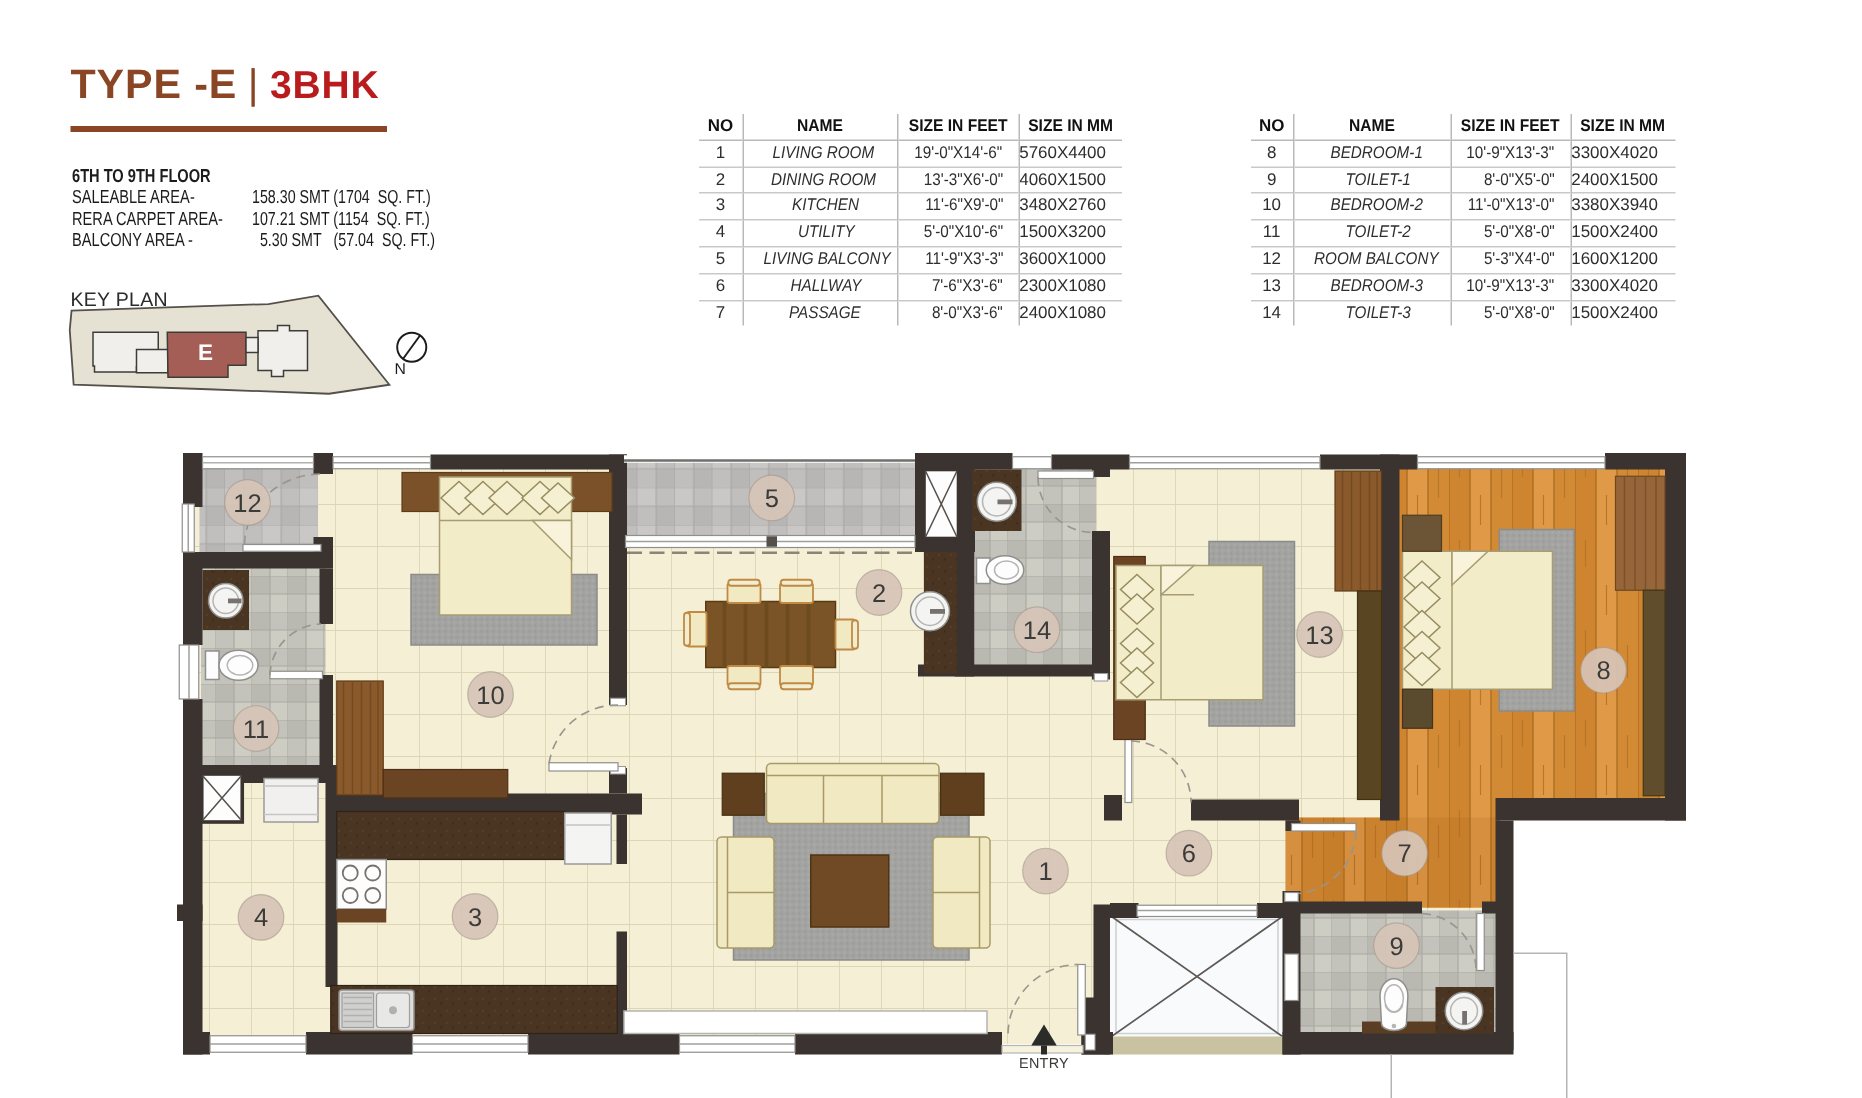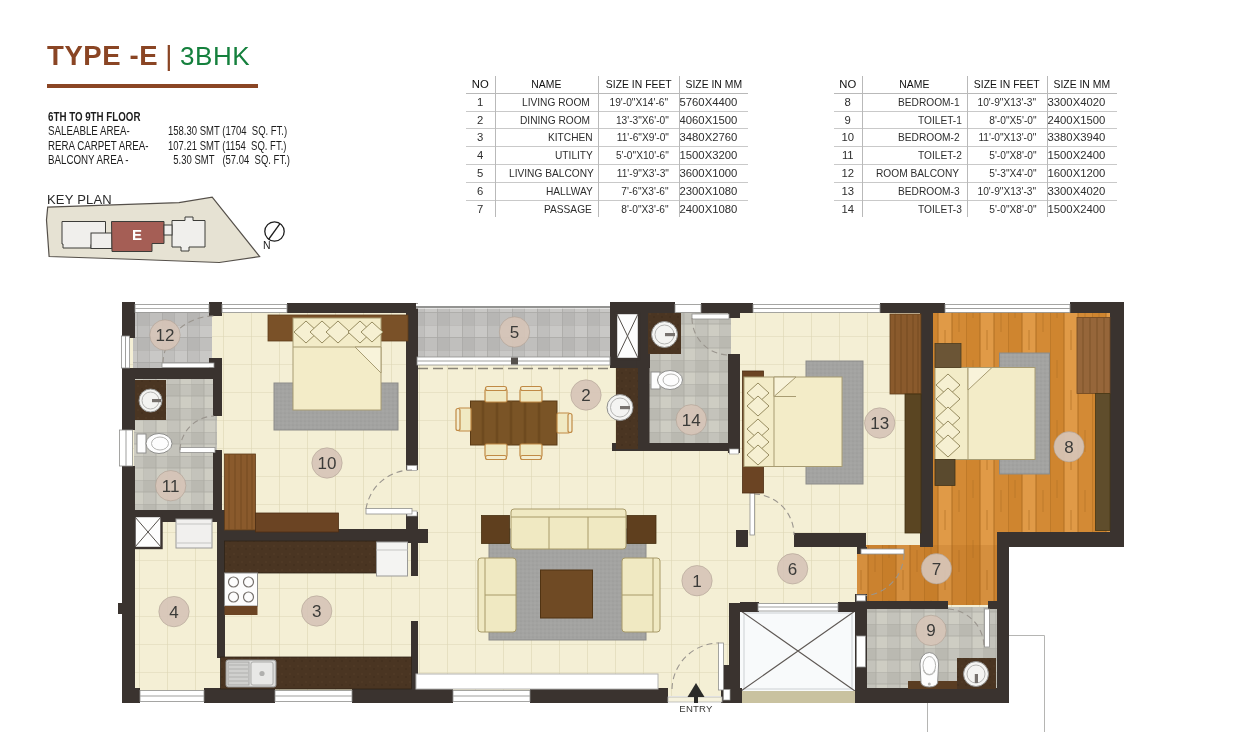--- a/index.html
+++ b/index.html
@@ -1,33 +1,33 @@
 <!DOCTYPE html>
 <html><head>
 <meta charset="utf-8">
 <style>
   html,body{margin:0;padding:0;background:#ffffff;}
   body{width:1241px;height:732px;position:relative;overflow:hidden;
        font-family:"Liberation Sans",sans-serif;}
   .abs{position:absolute;}
   .hdr-title{left:47px;top:42px;font-weight:bold;font-size:27.5px;letter-spacing:0.6px;color:#8a4524;line-height:27px;white-space:nowrap;}
-  .hdr-title .bhk{font-weight:normal;color:#15803d;font-size:26px;}
+  .hdr-title .bhk{font-weight:bold;color:#b91c1c;font-size:26px;}
   .hdr-rule{left:47px;top:84px;width:211px;height:3.5px;background:#8a4524;}
   .info{left:48px;top:110px;font-size:12.5px;color:#1c1c1c;line-height:14.3px;white-space:pre;}
   .info b{font-weight:bold;}
   .keyplan-label{left:47px;top:192px;font-size:13px;color:#2a2a2a;letter-spacing:0.2px;}
   table.sz{position:absolute;border-collapse:collapse;table-layout:fixed;font-size:11.3px;color:#2e2e2e;}
-  table.sz th{font-weight:normal;color:#111;font-size:11.3px;padding:0;}
+  table.sz th{font-weight:bold;color:#111;font-size:11.3px;padding:0;}
   table.sz td{padding:0;}
   table.sz td,table.sz th{border-right:1px solid #b9b9b9;height:16.8px;line-height:16.8px;overflow:hidden;white-space:nowrap;}
   table.sz td:last-child,table.sz th:last-child{border-right:none;}
   table.sz tr{border-bottom:1px solid #c9c9c9;}
   table.sz tr:last-child{border-bottom:none;}
   table.sz .no{text-align:center;}
-  table.sz .nm{text-align:right;padding-left:13px;}
+  table.sz .nm{text-align:center;padding-left:13px;font-style:italic;}
   table.sz .nm span{display:inline-block;transform:scaleX(0.9);transform-origin:0 50%;}
   table.sz .ft{text-align:right;padding-right:10px;}
   table.sz .ft span{display:inline-block;transform:scaleX(0.9);transform-origin:100% 50%;}
   table.sz .mm{}
   table.sz th span{display:inline-block;transform:scaleX(0.92);transform-origin:50% 50%;}
 </style>
 </head>
 <body>
 
 <div class="abs hdr-title">TYPE -E<span style="font-weight:normal;margin:0 7px;">|</span><span class="bhk">3BHK</span></div>

